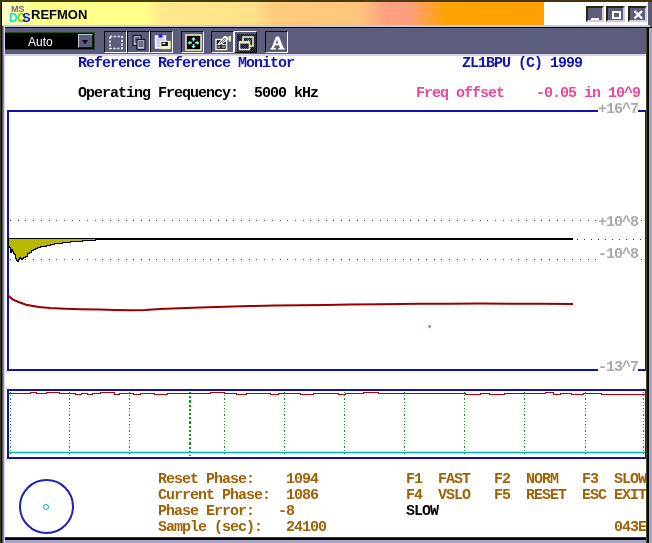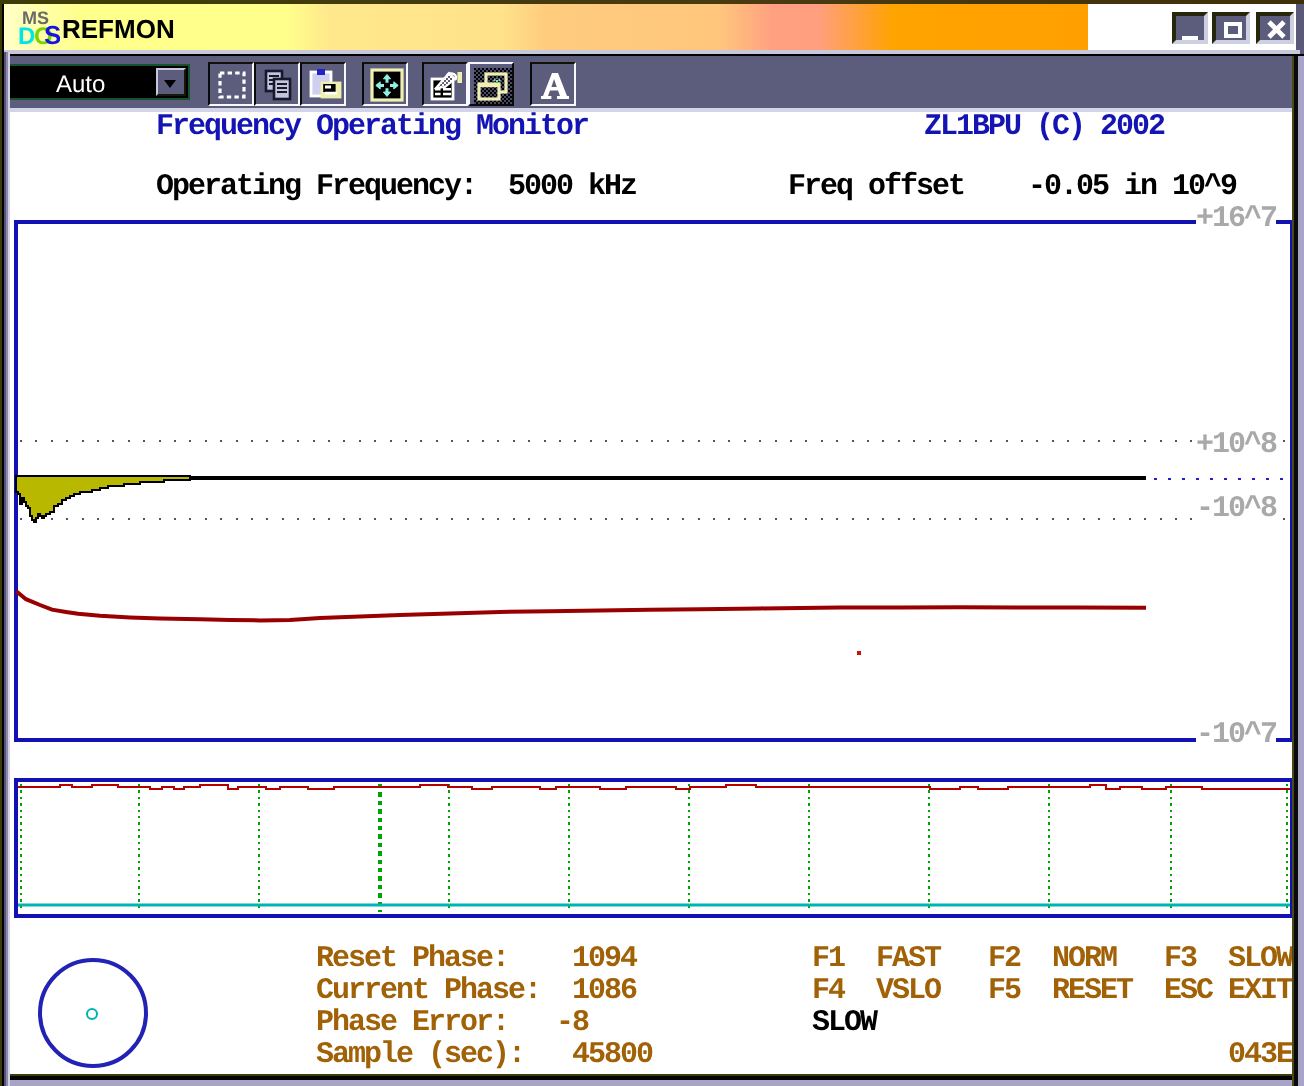--- a/index.html
+++ b/index.html
@@ -121,40 +121,40 @@
     <rect x="2.5" y="7.6" width="10" height="2" fill="#efefb2"></rect>
     <path d="M10,6.5 l1,-1.5 M11.5,7 v-2 M13,6.5 l-1,-1.5" stroke="#7ce8a8" stroke-width="1" stroke-dasharray="1 0.8"></path>
   </svg>
 </div>
 <div class="tbtn" style="left:265px">
   <svg width="19" height="18" viewBox="0 0 19 18">
     <path d="M8,2.5 h3 L15.5,14 h1 v1.5 h-6 V14 h1.5 l-1,-2.8 H7 L6,14 h1.7 v1.5 H2.5 V14 h1 Z M7.7,9.5 h2.7 L9,5.5 Z" fill="#fff"></path>
   </svg>
 </div>
 
-<div class="t blue" style="left:78px;top:56px">Frequency Operating Monitor</div>
-<div class="t blue" style="left:462px;top:56px">ZL1BPU (C) 2002</div>
+<div class="t blue" style="left:78px;top:56px">Reference Reference Monitor</div>
+<div class="t blue" style="left:462px;top:56px">ZL1BPU (C) 1999</div>
 <div class="t" style="left:78px;top:86px;color:#000">Operating Frequency:  5000 kHz</div>
-<div class="t" style="left:394px;top:86px;color:#000000">Freq offset    -0.05 in 10^9</div>
+<div class="t" style="left:416px;top:86px;color:#ec4899">Freq offset    -0.05 in 10^9</div>
 
 <svg class="abs" style="left:7px;top:110px" width="640" height="261" viewBox="0 0 640 261">
   <rect x="1" y="1" width="638" height="259" fill="none" stroke="#1111b4" stroke-width="2"></rect>
   <line x1="3" y1="110.5" x2="637" y2="110.5" stroke="#515171" stroke-width="1" stroke-dasharray="1 6.7" shape-rendering="crispEdges"></line>
   <line x1="3" y1="149.5" x2="637" y2="149.5" stroke="#515171" stroke-width="1" stroke-dasharray="1 6.7" shape-rendering="crispEdges"></line>
   <line x1="2" y1="129" x2="566" y2="129" stroke="#000" stroke-width="2" shape-rendering="crispEdges"></line>
   <line x1="570" y1="129.5" x2="637" y2="129.5" stroke="#2222cc" stroke-width="1.4" stroke-dasharray="1.4 5.6" shape-rendering="crispEdges"></line>
   <path d="M1,128 L1,136 L2,136 L2,137 L3,137 L3,142 L4,142 L4,139 L5,139 L5,141 L6,141 L6,143 L7,143 L7,144 L8,144 L8,148 L9,148 L9,150 L10,150 L10,151 L11,151 L11,149 L12,149 L12,147 L13,147 L13,148 L14,148 L14,149 L15,149 L15,148 L16,148 L16,147 L18,147 L18,146 L20,146 L20,143 L22,143 L22,142 L24,142 L24,140 L26,140 L26,139 L28,139 L28,138 L30,138 L30,137 L33,137 L33,136 L39,136 L39,135 L43,135 L43,134 L47,134 L47,133 L55,133 L55,132 L63,132 L63,131 L75,131 L75,130 L88,130 L88,128 Z" fill="#b8b800" stroke="#000" stroke-width="1" shape-rendering="crispEdges"></path>
 
   <polyline points="1,185.5 6,189.6 13,192.5 19,194.8 26,196 32,196.9 43,197.9 58,198.7 73,199.2 93,199.6 108,200 123,200.2 138,200 153,199 173,198.2 193,197.5 218,196.7 243,196 268,195.6 293,195.2 318,194.9 343,194.6 373,194.2 413,193.8 443,193.7 473,193.6 503,193.7 533,193.8 566,193.9" fill="none" stroke="#990000" stroke-width="2"></polyline>
   <rect x="421.5" y="215.5" width="2" height="2" fill="#cc1111"></rect>
 </svg>
 <div class="lbl" style="left:598px;top:103px">+16^7</div>
 <div class="lbl" style="left:598px;top:216px">+10^8</div>
 <div class="lbl" style="left:598px;top:248px">-10^8</div>
-<div class="lbl" style="left:598px;top:361px">-10^7</div>
+<div class="lbl" style="left:598px;top:361px">-13^7</div>
 
 <svg class="abs" style="left:7px;top:389px" width="640" height="70" viewBox="0 0 640 70">
   <rect x="1" y="1" width="638" height="68" fill="none" stroke="#1111b4" stroke-width="2"></rect>
   <g stroke="#00a400" stroke-width="1" stroke-dasharray="1.2 2" shape-rendering="crispEdges">
     <line x1="3.5" y1="3" x2="3.5" y2="67"></line>
       <line x1="62.5" y1="3" x2="62.5" y2="67"></line>
     <line x1="122.5" y1="3" x2="122.5" y2="67"></line>
       <line x1="217.5" y1="3" x2="217.5" y2="67"></line>
     <line x1="277.5" y1="3" x2="277.5" y2="67"></line>
       <line x1="337.5" y1="3" x2="337.5" y2="67"></line>
@@ -168,21 +168,21 @@
   <path d="M2,4.5 H12 H23 V3.5 H29 V4.5 H39 V3.5 H52 V4.5 H57 H68 V5.5 H74 V4.5 H80 V5.5 H85 V4.5 H93 V3.5 H107 V5.5 H112 V4.5 H117 H126 V5.5 H133 V4.5 H147 V5.5 H160 V4.5 H166 H176 H189 H203 V3.5 H217 V4.5 H229 V5.5 H239 V4.5 H253 H263 V5.5 H271 V4.5 H287 H293 V5.5 H306 V4.5 H316 H325 H331 V5.5 H338 V4.5 H345 H356 V3.5 H371 V4.5 H384 H394 H408 H422 H428 H437 H453 H458 V5.5 H473 V4.5 H482 V5.5 H497 V4.5 H502 H512 H526 H538 V3.5 H546 V5.5 H553 V4.5 H564 V5.5 H576 V4.5 H583 H594 V5.5 H601 H614 H630 H638" fill="none" stroke="#b40000" stroke-width="1" shape-rendering="crispEdges"></path>
   <line x1="2" y1="63.5" x2="638" y2="63.5" stroke="#00b4b4" stroke-width="1.6"></line>
 </svg>
 
 <div class="abs" style="left:19px;top:479px;width:55px;height:55px;border:2px solid #2222b4;border-radius:50%;box-sizing:border-box"></div>
 <div class="abs" style="left:43px;top:503.5px;width:6px;height:6px;border:1.6px solid #00b4b4;border-radius:50%;box-sizing:border-box"></div>
 
 <div class="t gray" style="left:158px;top:472px">Reset Phase:    1094</div>
 <div class="t gray" style="left:158px;top:488px">Current Phase:  1086</div>
 <div class="t gray" style="left:158px;top:504px">Phase Error:   -8</div>
-<div class="t gray" style="left:158px;top:520px">Sample (sec):   45800</div>
+<div class="t gray" style="left:158px;top:520px">Sample (sec):   24100</div>
 <div class="t gray" style="left:406px;top:472px">F1  FAST   F2  NORM   F3  SLOW</div>
 <div class="t gray" style="left:406px;top:488px">F4  VSLO   F5  RESET  ESC EXIT</div>
 <div class="t" style="left:406px;top:504px;color:#000">SLOW</div>
 <div class="t gray" style="left:406px;top:544px">10:09:18</div>
 <div class="t gray" style="left:614px;top:520px">043E</div>
 
 <div class="abs" style="left:0;top:0;width:652px;height:2px;background:linear-gradient(90deg,#3c3c08,#4a3a10 60%,#40300a)"></div>
 <div class="abs" style="left:0;top:2px;width:1px;height:541px;background:#3c3c08"></div>
 <div class="abs" style="left:1px;top:2px;width:1px;height:541px;background:#000"></div>
 <div class="abs" style="left:2px;top:26px;width:1px;height:517px;background:#56527a"></div>

